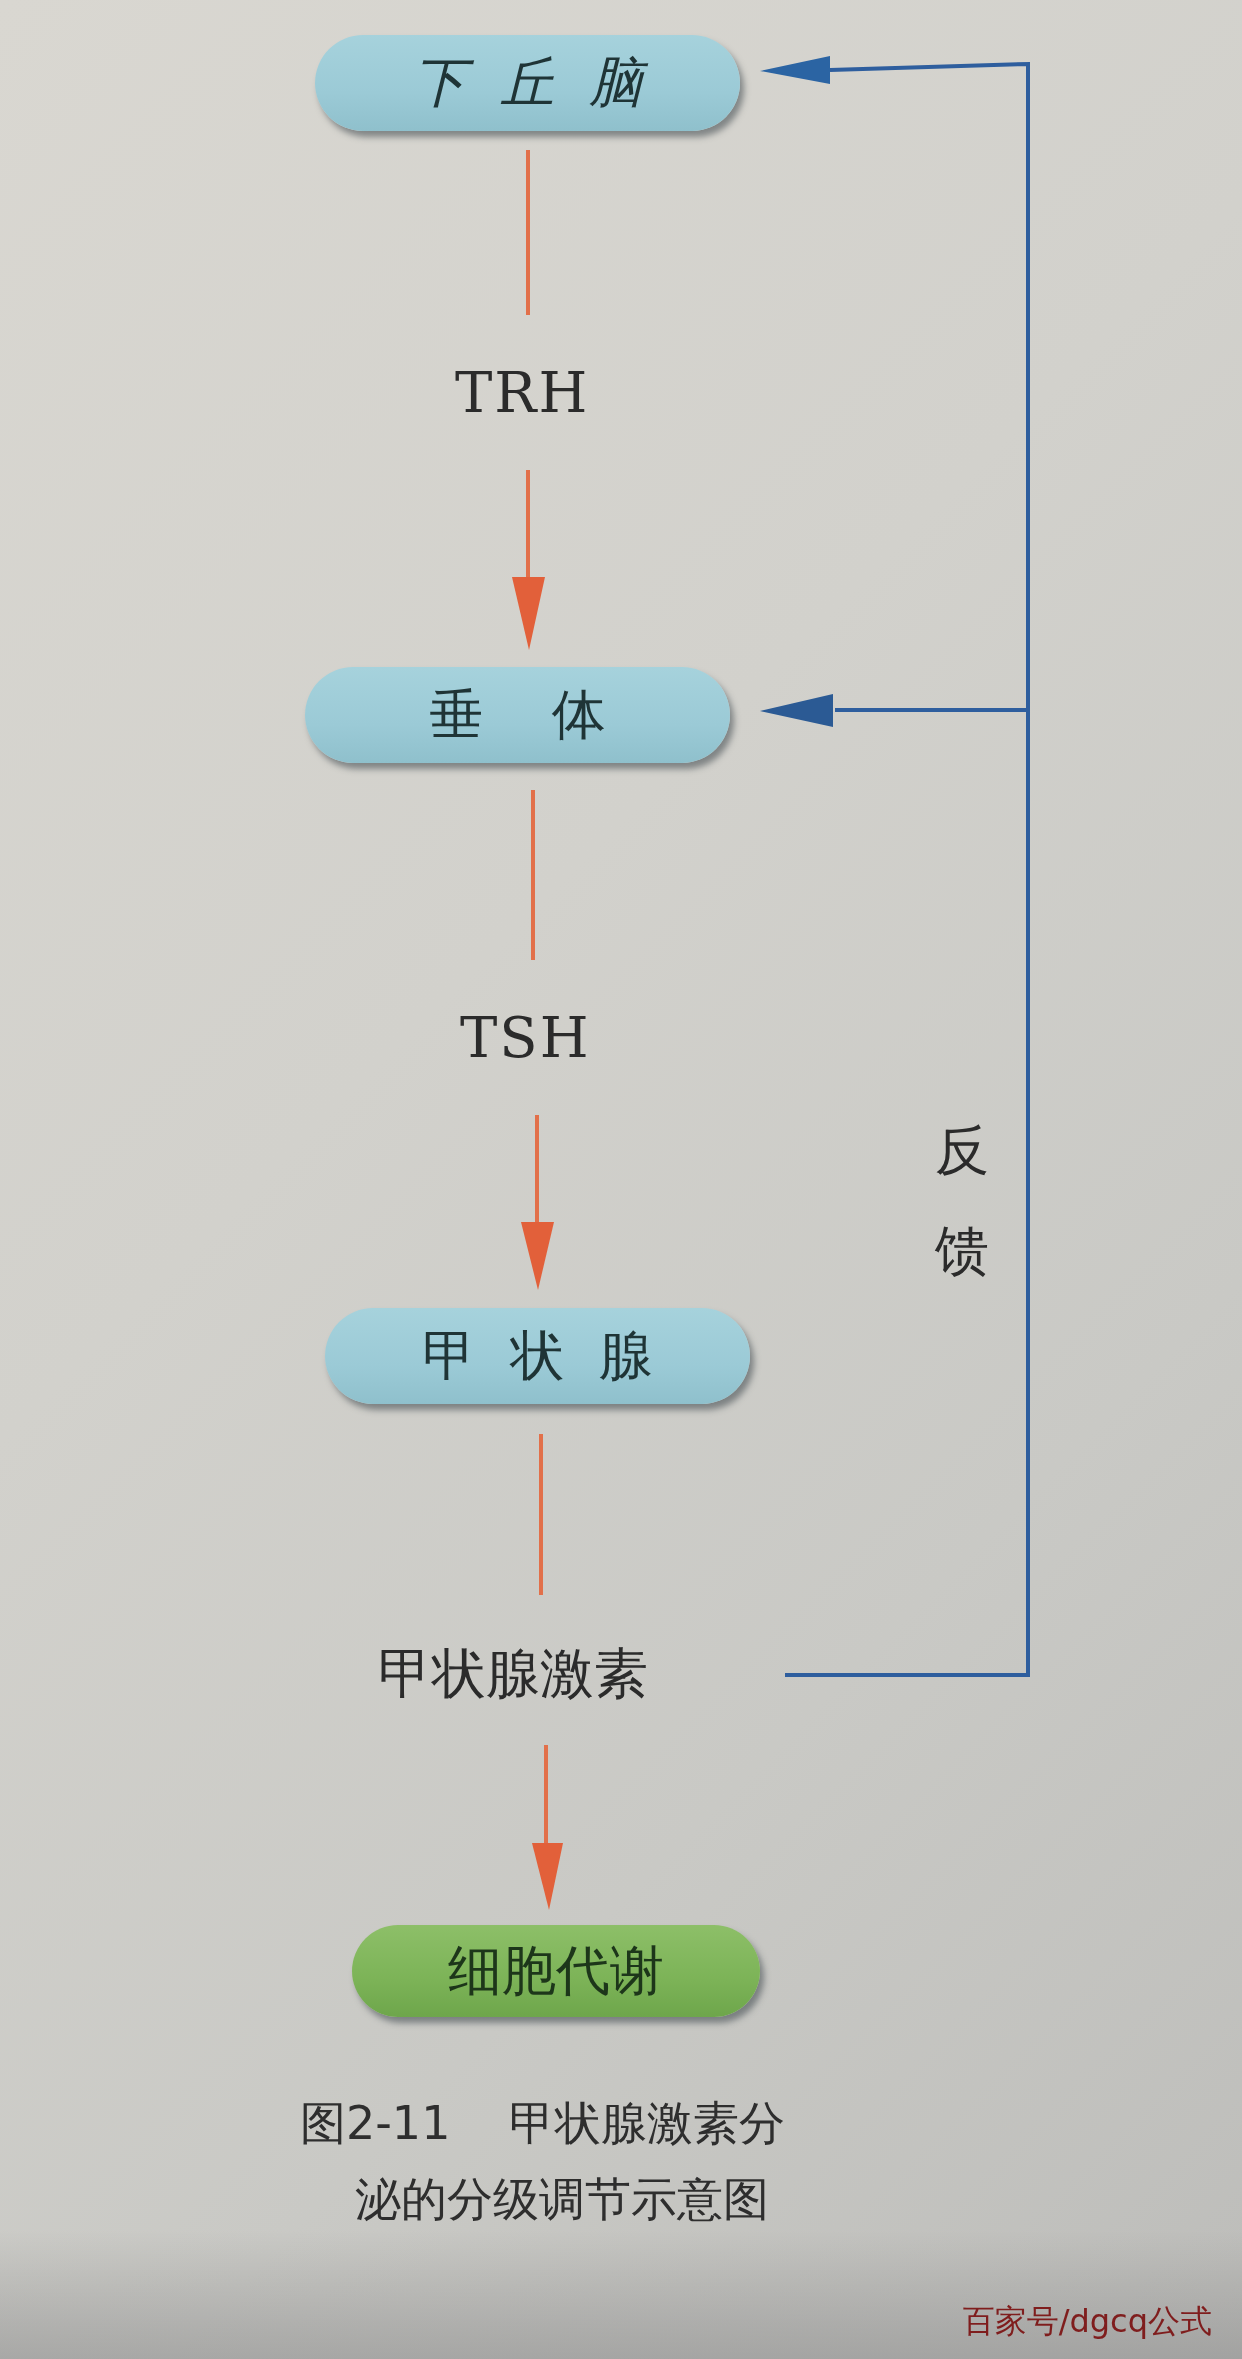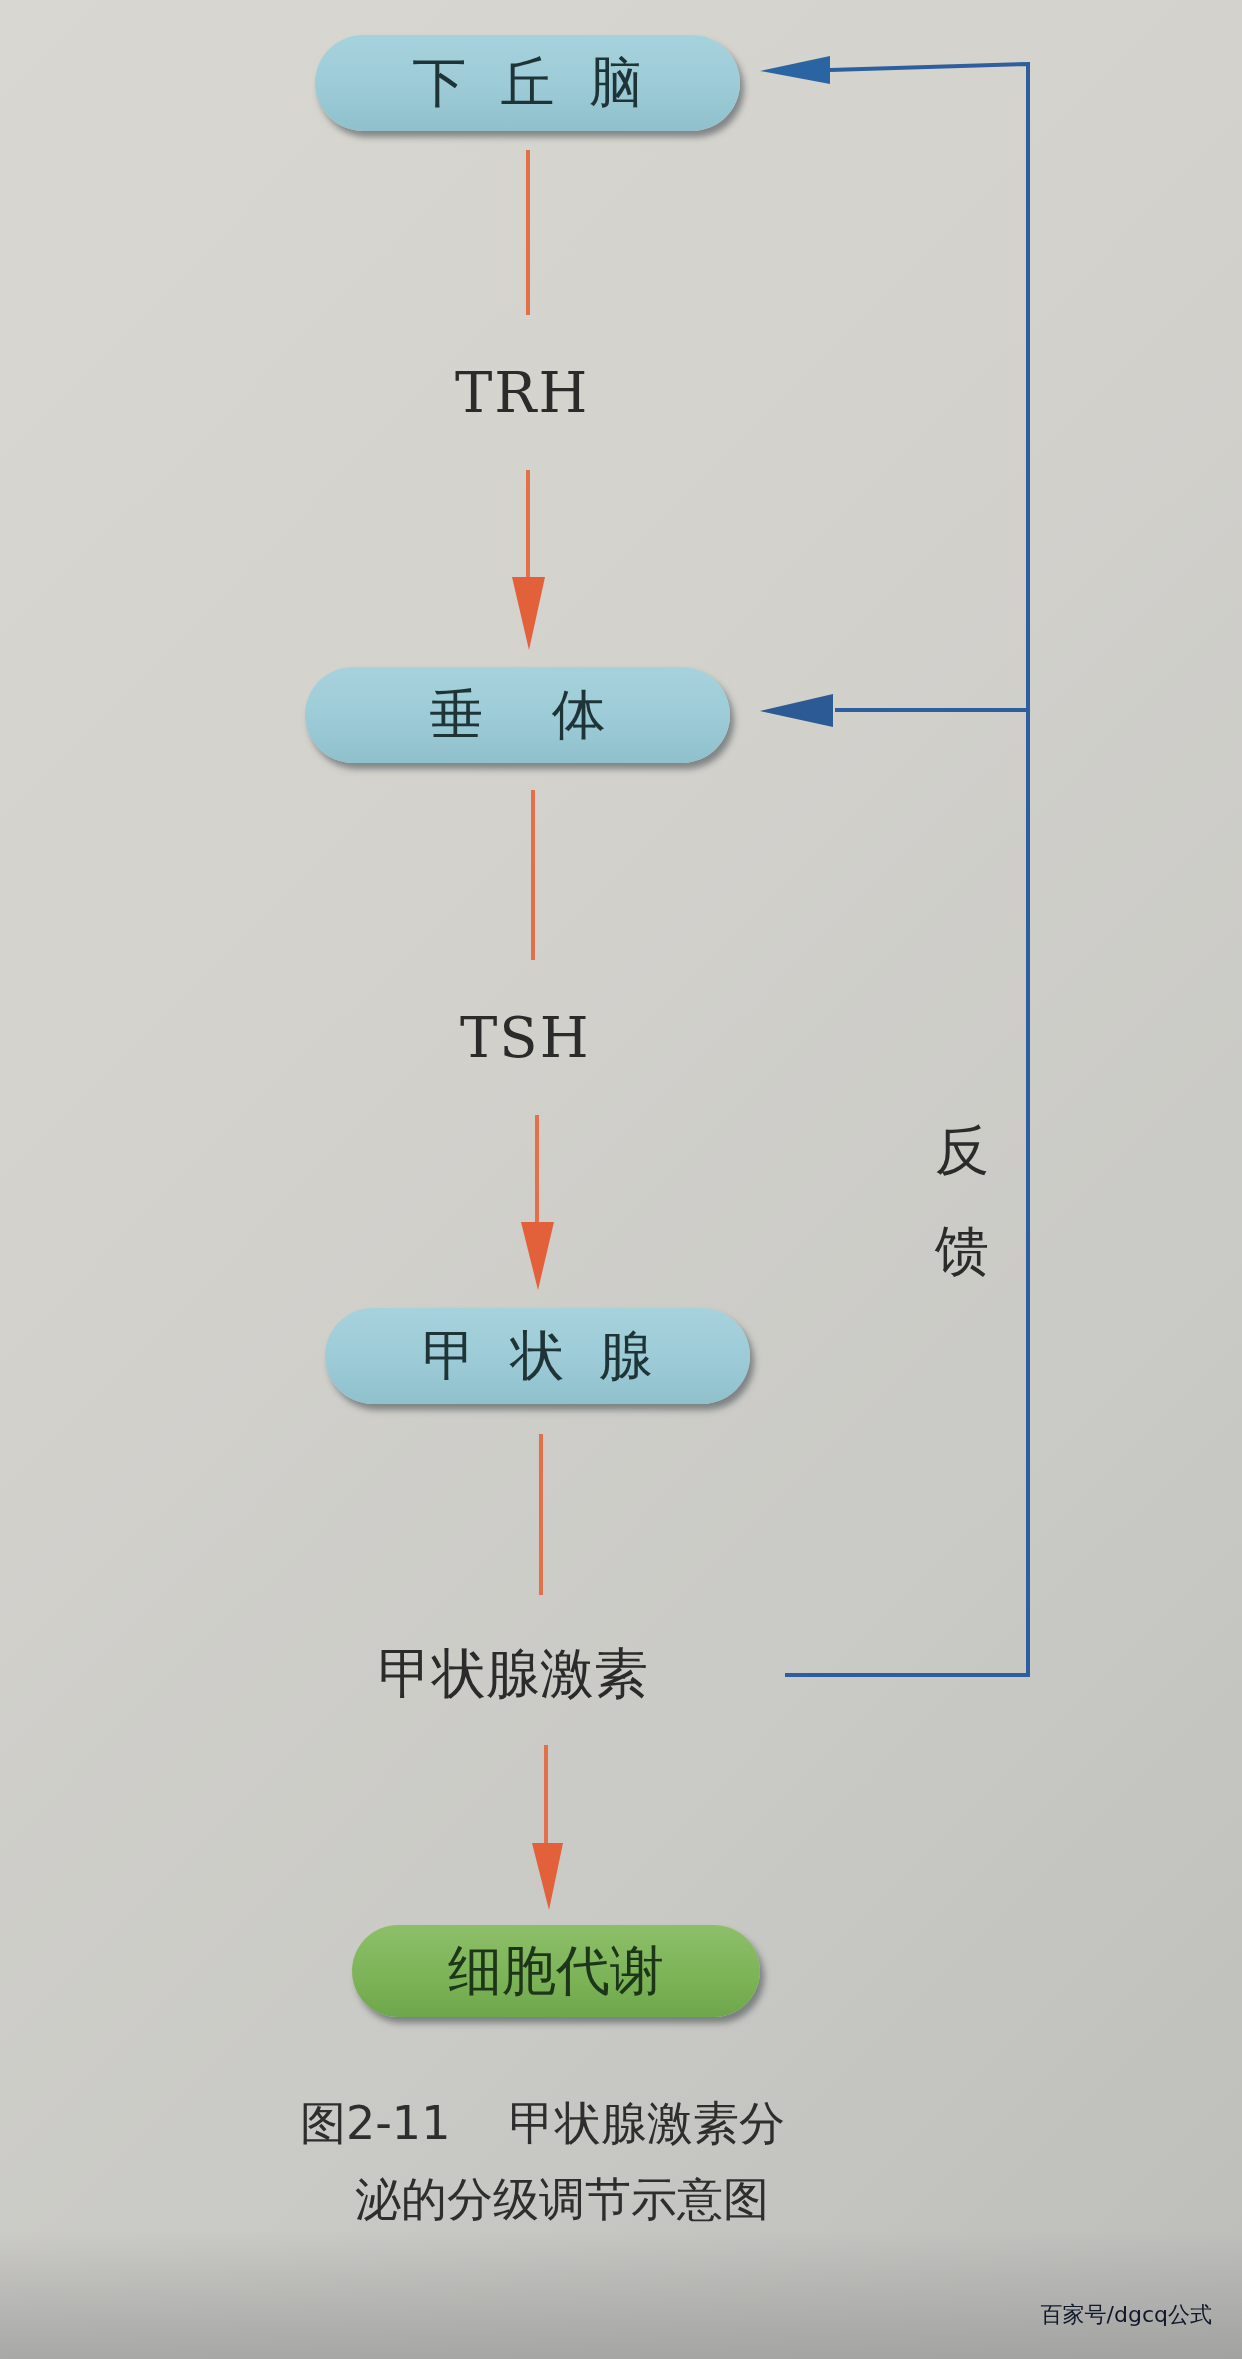--- a/index.html
+++ b/index.html
@@ -26,21 +26,21 @@
   svg.lines { position: absolute; left: 0; top: 0; }
   .caption {
     position: absolute; left: 300px; top: 2085px; width: 720px;
     font-family: "DejaVu Sans", "Liberation Sans", sans-serif;
     font-size: 46px; color: #2e2e2e; line-height: 76px;
   }
   .caption .line2 { padding-left: 55px; }
   .watermark {
     position: absolute; right: 30px; top: 2300px;
     font-family: "DejaVu Sans", "Liberation Sans", sans-serif;
-    font-size: 22px; color: #0f172a;
+    font-size: 32px; color: #7f1d1d;
   }
   .bottom-shade {
     position: absolute; left: 0; top: 2230px; width: 1242px; height: 129px;
     background: linear-gradient(180deg, rgba(150,150,150,0) 0%, rgba(140,140,140,0.55) 100%);
   }
 </style>
 </head>
 <body>
 
 <svg class="lines" width="1242" height="2359">
@@ -59,21 +59,21 @@
 
   <line x1="546" y1="1745" x2="546" y2="1850" stroke="#e2704a" stroke-width="4"></line>
   <polygon points="532,1843 563,1843 549,1910" fill="#e2603a"></polygon>
 
   <polyline points="785,1675 1028,1675 1028,64 830,70" fill="none" stroke="#2e5e9e" stroke-width="4"></polyline>
   <line x1="1028" y1="710" x2="835" y2="710" stroke="#2e5e9e" stroke-width="4"></line>
   <polygon points="760,71 830,56 830,84" fill="#2b64a3"></polygon>
   <polygon points="760,711 833,694 833,727" fill="#2b5a94"></polygon>
 </svg>
 
-<div class="node blue" style="left:315px; top:35px; width:425px;">
+<div class="node blue" style="left:315px; top:35px; width:425px;font-style:italic;">
   <span>下  丘  脑</span>
 </div>
 
 <div class="node blue" style="left:305px; top:667px; width:425px;">
   <span>垂    体</span>
 </div>
 
 <div class="node blue" style="left:325px; top:1308px; width:425px;">
   <span>甲  状  腺</span>
 </div>

